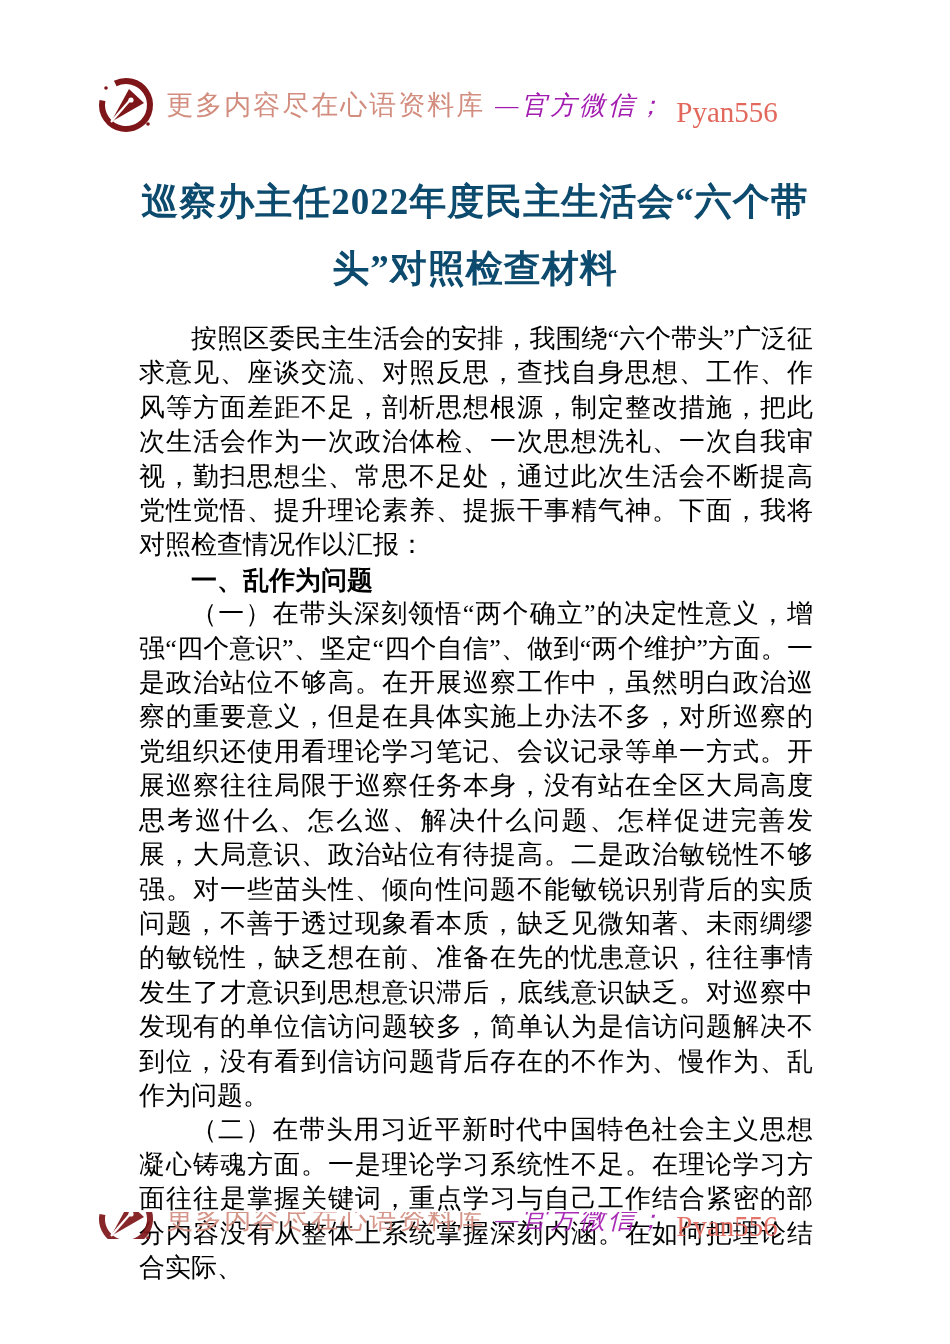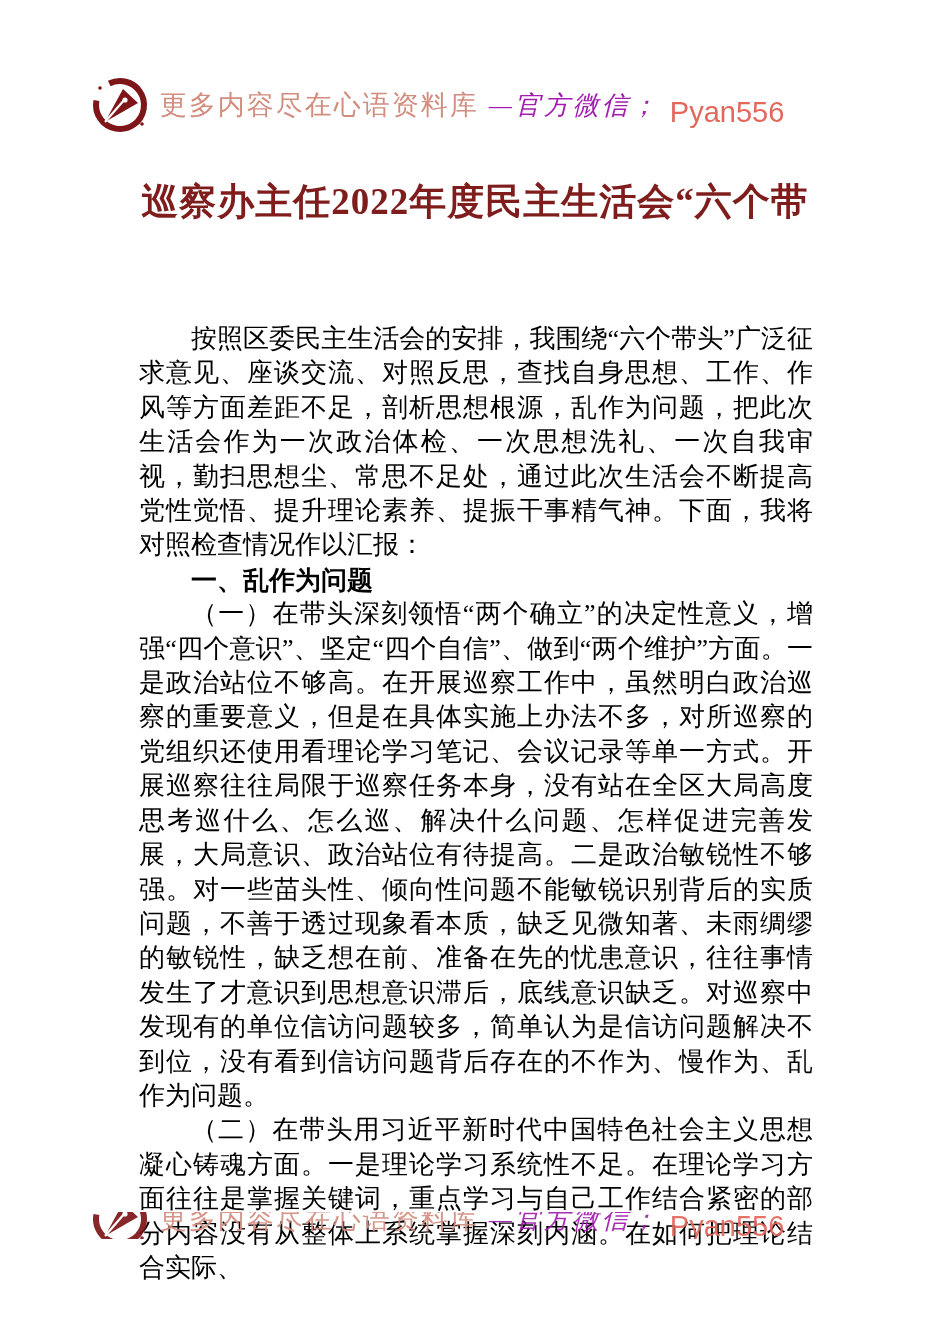--- a/index.html
+++ b/index.html
@@ -48,32 +48,32 @@
   }
   .wm-channel {
     color: #a21caf;
     font-size: 26px;
     letter-spacing: 3px;
     font-style: italic;
   }
   .wm-account {
     color: #E2685C;
     font-size: 29px;
-    font-family: Liberation Sans, sans-serif;
+    font-family: Liberation Serif, serif;
     margin-top: 15px;
   }
   
   .doc-title {
     position: absolute;
     top: 168px;
     left: 135px;
     width: 680px;
     margin: 0;
     text-align: center;
-    color: #7f1d1d;
+    color: #0c4a6e;
     font-size: 37px;
     line-height: 67px;
     font-weight: bold;
     letter-spacing: 1px;
   }
   .title-line { display: block; }
   
   .doc-body {
     position: absolute;
     top: 322px;
@@ -117,24 +117,25 @@
         </svg>
       </span>
       <span class="wm-site">更多内容尽在心语资料库</span>
       <span class="wm-channel">—官方微信；</span>
       <span class="wm-account">Pyan556</span>
     </div>
   </div>
 
   <h1 class="doc-title">
     <span class="title-line">巡察办主任2022年度民主生活会“六个带</span>
+    <span class="title-line">头”对照检查材料</span>
   </h1>
 
   <div class="doc-body">
-    <p>按照区委民主生活会的安排，我围绕“六个带头”广泛征求意见、座谈交流、对照反思，查找自身思想、工作、作风等方面差距不足，剖析思想根源，乱作为问题，把此次生活会作为一次政治体检、一次思想洗礼、一次自我审视，勤扫思想尘、常思不足处，通过此次生活会不断提高党性觉悟、提升理论素养、提振干事精气神。下面，我将对照检查情况作以汇报：</p>
+    <p>按照区委民主生活会的安排，我围绕“六个带头”广泛征求意见、座谈交流、对照反思，查找自身思想、工作、作风等方面差距不足，剖析思想根源，制定整改措施，把此次生活会作为一次政治体检、一次思想洗礼、一次自我审视，勤扫思想尘、常思不足处，通过此次生活会不断提高党性觉悟、提升理论素养、提振干事精气神。下面，我将对照检查情况作以汇报：</p>
     <h2>一、乱作为问题</h2>
     <p>（一）在带头深刻领悟“两个确立”的决定性意义，增强“四个意识”、坚定“四个自信”、做到“两个维护”方面。一是政治站位不够高。在开展巡察工作中，虽然明白政治巡察的重要意义，但是在具体实施上办法不多，对所巡察的党组织还使用看理论学习笔记、会议记录等单一方式。开展巡察往往局限于巡察任务本身，没有站在全区大局高度思考巡什么、怎么巡、解决什么问题、怎样促进完善发展，大局意识、政治站位有待提高。二是政治敏锐性不够强。对一些苗头性、倾向性问题不能敏锐识别背后的实质问题，不善于透过现象看本质，缺乏见微知著、未雨绸缪的敏锐性，缺乏想在前、准备在先的忧患意识，往往事情发生了才意识到思想意识滞后，底线意识缺乏。对巡察中发现有的单位信访问题较多，简单认为是信访问题解决不到位，没有看到信访问题背后存在的不作为、慢作为、乱作为问题。</p>
     <p>（二）在带头用习近平新时代中国特色社会主义思想凝心铸魂方面。一是理论学习系统性不足。在理论学习方面往往是掌握关键词，重点学习与自己工作结合紧密的部分内容没有从整体上系统掌握深刻内涵。在如何把理论结合实际、</p>
   </div>
 
   <div class="watermark footer">
     <div class="wm-inner">
       <span class="wm-logo">
         <svg viewBox="0 0 60 62" xmlns="http://www.w3.org/2000/svg">
           <circle cx="30" cy="31" r="24" fill="none" stroke="#7E1518" stroke-width="6" stroke-dasharray="112 22" stroke-dashoffset="18" transform="rotate(-35 30 31)"></circle>

